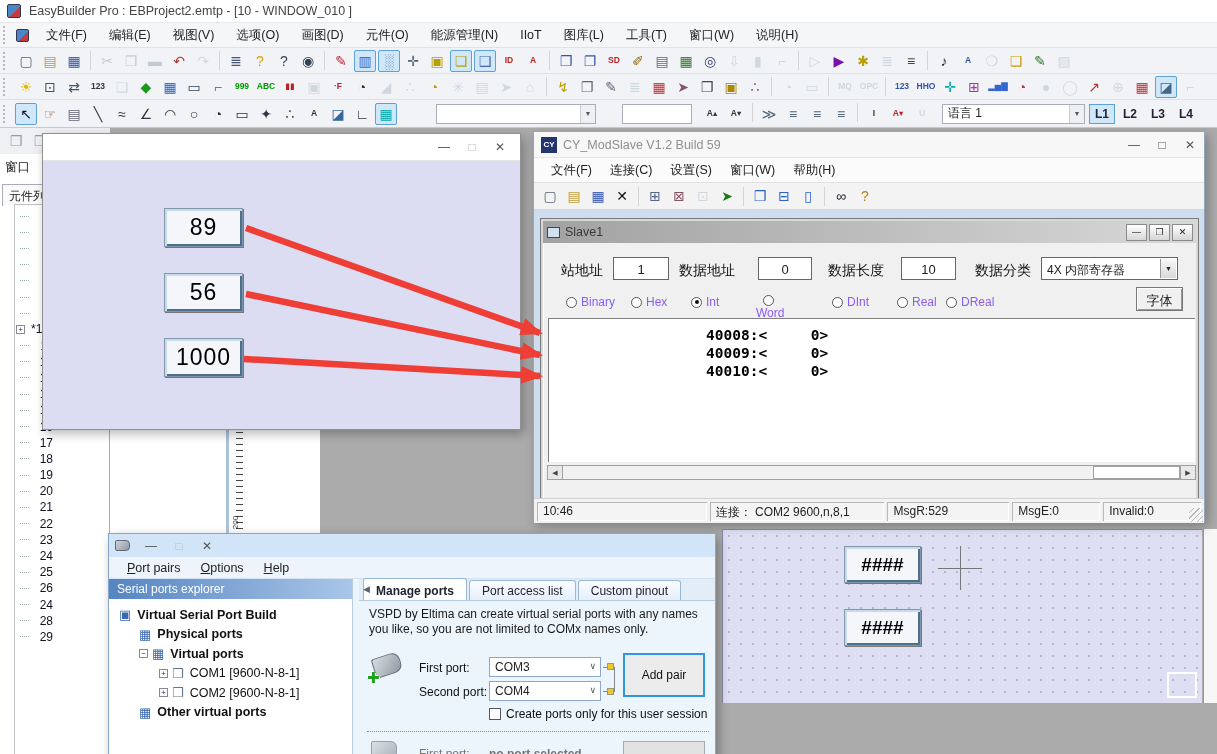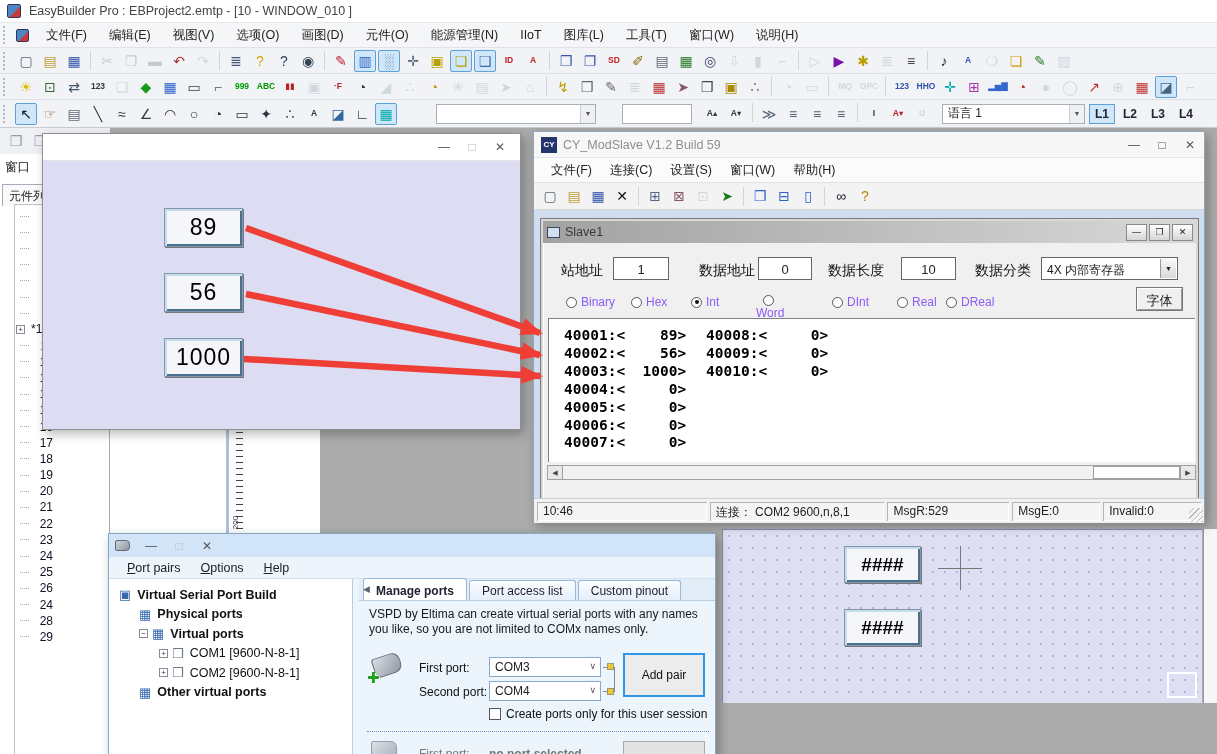--- a/index.html
+++ b/index.html
@@ -505,21 +505,21 @@
       <div class="s1-titlebar">
         <span class="s1-ticon"></span>
         <span class="s1-title">Slave1</span>
         <span class="cbtn">—</span>
         <span class="cbtn">❐</span>
         <span class="cbtn">✕</span>
       </div>
       <div class="s1-body">
         <span class="s1-label" style="left:18px;">站地址</span>
         <span class="s1-input" style="left:70px;width:56px;">1</span>
-        <span class="s1-label" style="left:156px;font-family:Liberation Serif, serif;">数据地址</span>
+        <span class="s1-label" style="left:136px;font-family:Liberation Serif, serif;">数据地址</span>
         <span class="s1-input" style="left:215px;width:54px;">0</span>
         <span class="s1-label" style="left:285px;">数据长度</span>
         <span class="s1-input" style="left:358px;width:55px;">10</span>
         <span class="s1-label" style="left:432px;">数据分类</span>
         <span class="s1-combo"><span>4X 内部寄存器</span><span class="dd">▼</span></span>
         <span id="s1-radios"><label class="radio" style="left: 23px;">
               <span class="rb"></span>
               <span class="rl">Binary</span>
             </label><label class="radio" style="left: 88px;">
               <span class="rb"></span>
@@ -535,29 +535,20 @@
               <span class="rl">DInt</span>
             </label><label class="radio" style="left: 354px;">
               <span class="rb"></span>
               <span class="rl">Real</span>
             </label><label class="radio" style="left: 403px;">
               <span class="rb"></span>
               <span class="rl">DReal</span>
             </label></span>
         <span class="s1-font-btn">字体</span>
         <div class="regbox">
-          <div class="regcol c1" id="regcol1">
-              <div class="regline">40001:&lt;    89&gt;</div>
-              <div class="regline">40002:&lt;    56&gt;</div>
-              <div class="regline">40003:&lt;  1000&gt;</div>
-              <div class="regline">40004:&lt;     0&gt;</div>
-              <div class="regline">40005:&lt;     0&gt;</div>
-              <div class="regline">40006:&lt;     0&gt;</div>
-              <div class="regline">40007:&lt;     0&gt;</div>
-            </div>
           <div class="regcol c2" id="regcol2">
               <div class="regline">40008:&lt;     0&gt;</div>
               <div class="regline">40009:&lt;     0&gt;</div>
               <div class="regline">40010:&lt;     0&gt;</div>
             </div>
         </div>
         <div class="s1-scroll">
           <span class="sbtn">◀</span>
           <span class="sthumb"></span>
           <span style="flex:1;"></span>
@@ -582,20 +573,21 @@
     <span class="winbtn">—</span>
     <span class="winbtn" style="color:#c0c0c0;">□</span>
     <span class="winbtn">✕</span>
   </div>
   <div class="v-menubar" id="v-menu">
       <span>Port pairs</span>
       <span>Options</span>
       <span>Help</span>
     </div>
   <div id="v-left">
+    <div class="v-header">Serial ports explorer</div>
     <div class="v-tree" id="v-tree">
         <div class="vrow" style="padding-left: 10px;">
           <span class="vticon" style="color: rgb(56, 104, 176);">▣</span>
           <span class="vlabel bold">Virtual Serial Port Build</span>
         </div>
         <div class="vrow" style="padding-left: 30px;">
           <span class="vticon" style="color: rgb(56, 104, 176);">▦</span>
           <span class="vlabel bold">Physical ports</span>
         </div>
         <div class="vrow" style="padding-left: 30px;">

